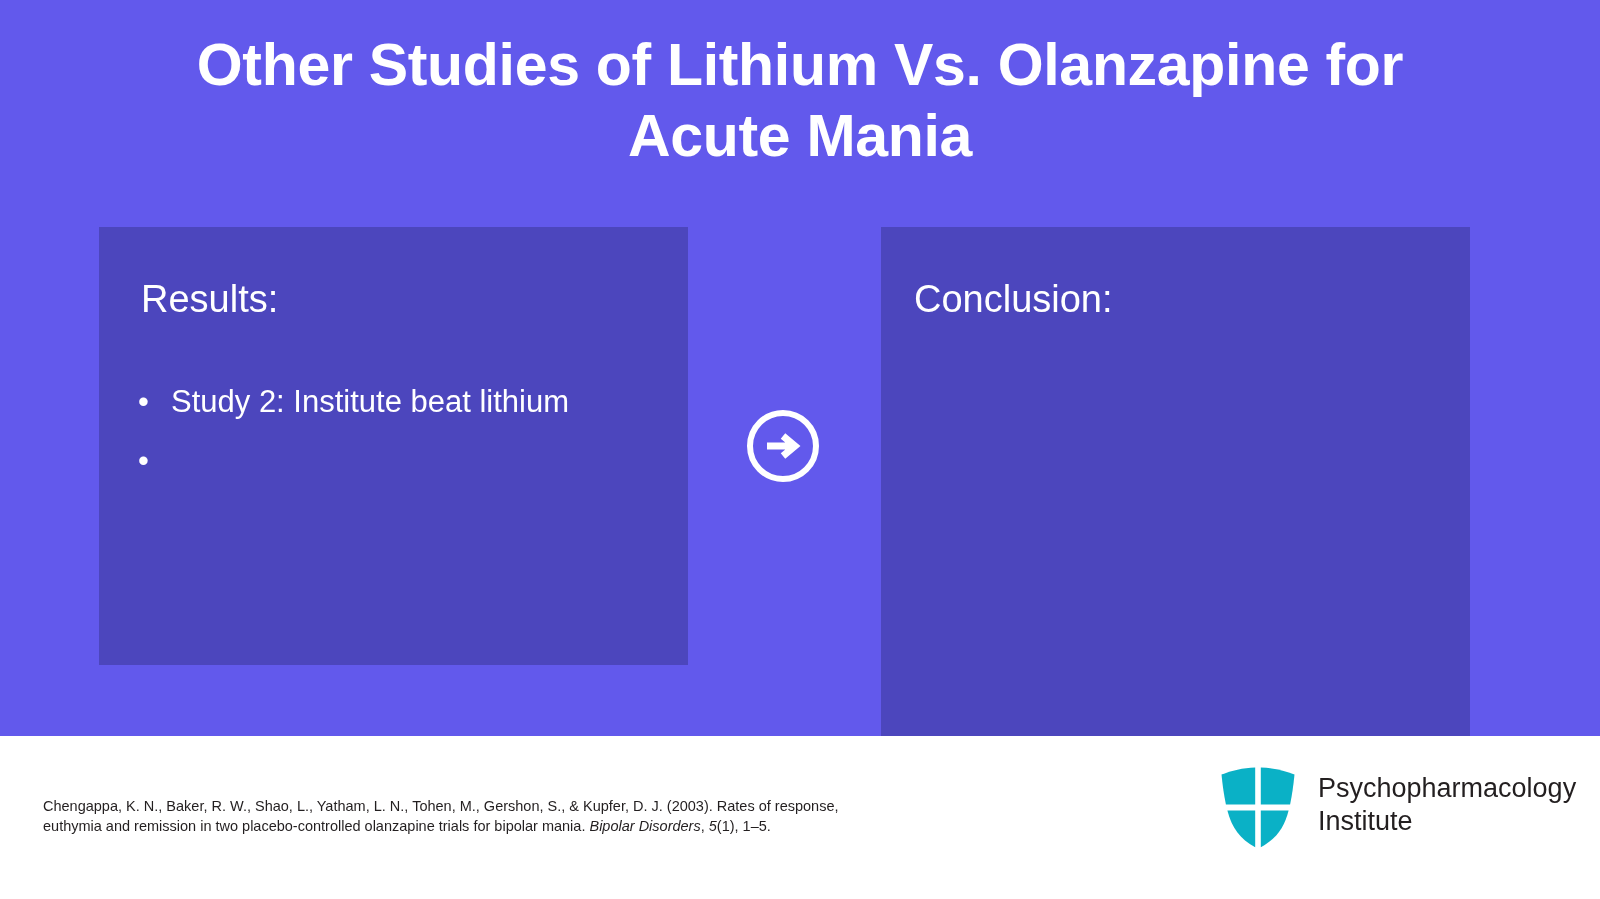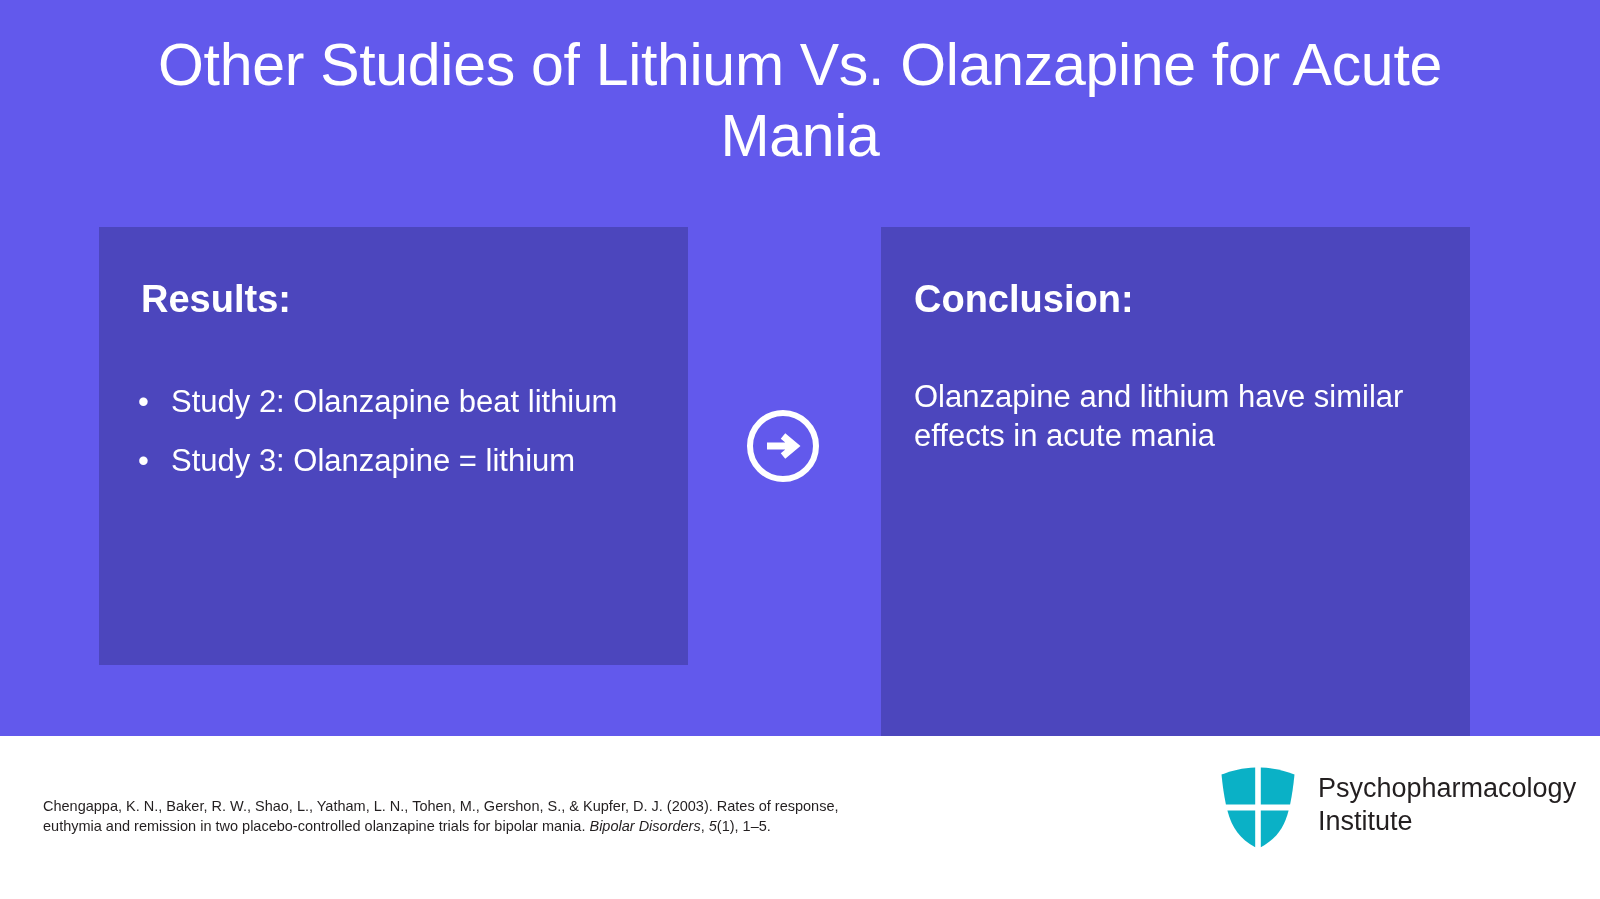--- a/index.html
+++ b/index.html
@@ -26,21 +26,21 @@
     background: #6259ec;
   }
   .slide-title {
     position: absolute;
     left: 120px;
     top: 30px;
     width: 1360px;
     text-align: center;
     color: #ffffff;
     font-size: 59px;
-    font-weight: normal;
+    font-weight: bold;
     line-height: 1.2;
     letter-spacing: -0.3px;
   }
   .panel {
     position: absolute;
     background: #4c46bd;
   }
   .panel-left {
     left: 99px;
     top: 227px;
@@ -51,21 +51,21 @@
     left: 881px;
     top: 227px;
     width: 589px;
     height: 554px;
   }
   .panel-heading {
     position: absolute;
     top: 52px;
     color: #ffffff;
     font-size: 38px;
-    font-weight: bold;
+    font-weight: normal;
     line-height: 1.1;
   }
   .panel-left .panel-heading { left: 42px; }
   .panel-right .panel-heading { left: 33px; }
 
   .bullet-list {
     position: absolute;
     left: 32px;
     top: 155px;
     width: 520px;
@@ -150,39 +150,37 @@
 
   <div class="slide-body">
 
     <div class="slide-title">Other Studies of Lithium Vs. Olanzapine for Acute Mania</div>
 
     <div class="panel panel-left">
       <div class="panel-heading">Results:</div>
       <ul class="bullet-list">
         <li class="bullet-item">
           <span class="bullet-dot">•</span>
-          <span>Study 2: Olanzapine beat lithium</span>
+          <span>Study 2: Institute beat lithium</span>
         </li>
         <li class="bullet-item">
           <span class="bullet-dot">•</span>
-          <span>Study 3: Olanzapine = lithium</span>
         </li>
       </ul>
     </div>
 
     <div class="arrow-badge">
       <svg width="76" height="76" viewBox="0 0 76 76" aria-hidden="true">
         <circle cx="38" cy="38" r="33" fill="none" stroke="#ffffff" stroke-width="6"></circle>
         <path d="M22 38 H48 M38 28 L50 38 L38 48" fill="none" stroke="#ffffff" stroke-width="7" stroke-linecap="butt" stroke-linejoin="miter"></path>
       </svg>
     </div>
 
     <div class="panel panel-right">
       <div class="panel-heading">Conclusion:</div>
-      <div class="conclusion-text">Olanzapine and lithium have similar effects in acute mania</div>
     </div>
 
   </div>
 
   <div class="footer">
 
     <div class="citation"><span>Chengappa, K. N., Baker, R. W., Shao, L., Yatham, L. N., Tohen, M., Gershon, S., &amp; Kupfer, D. J. (2003). </span><span>Rates of response, euthymia and remission in two placebo-controlled olanzapine trials for bipolar mania. </span><i>Bipolar Disorders</i><span>, </span><i>5</i><span>(1), 1–5.</span></div>
 
     <div class="logo">
       <svg class="logo-mark" viewBox="0 0 84 90" aria-hidden="true">

